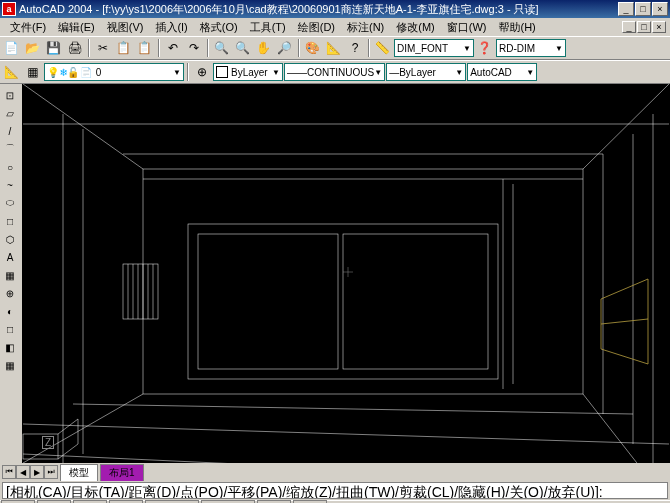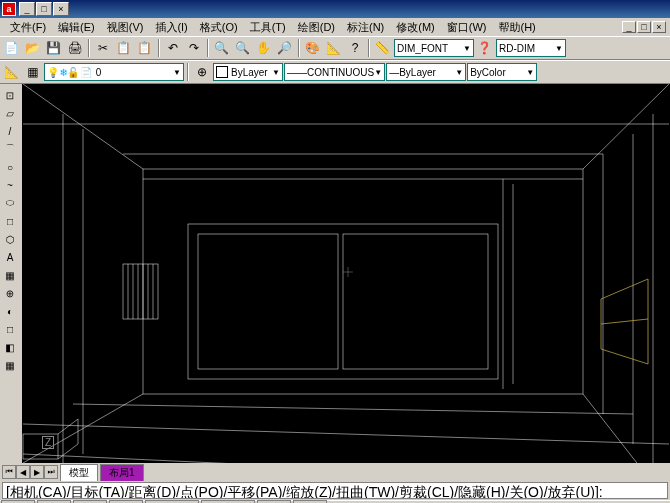--- a/index.html
+++ b/index.html
@@ -39,20 +39,21 @@
 .cmdline { height:17px; background:#fff; border:1px solid #808080; margin:1px 2px; font-size:14px; padding:1px 3px; color:#000; white-space:nowrap; overflow:hidden; }
 
 .statusbar { height:16px; background:#d4d0c8; border-top:1px solid #fff; display:flex; font-size:10px; align-items:center; }
 .statusbar .btn { padding:1px 6px; border:1px solid #808080; margin:0 1px; cursor:pointer; background:#d4d0c8; }
 </style>
 </head>
 <body>
 
 <div class="titlebar">
   <div class="appicon">a</div>
+  <div class="titletext">AutoCAD 2004 - [f:\yy\ys1\2006年\2006年10月\cad教程\20060901商连新天地A-1-李亚旗住宅.dwg:3 - 只读]</div>
   <div class="winbtns">
     <div class="winbtn">_</div>
     <div class="winbtn">□</div>
     <div class="winbtn">×</div>
   </div>
 </div>
 
 <div class="menubar">
   <span>文件(F)</span>
   <span>编辑(E)</span>
@@ -128,21 +129,21 @@
     <span>—— </span>
       <span>CONTINUOUS</span>
       <span class="arr">▼</span>
   </div>
   <div class="tdrop" style="min-width:80px">
     <span>— </span>
       <span>ByLayer</span>
       <span class="arr">▼</span>
   </div>
   <div class="tdrop" style="min-width:70px">
-    <span>ByColor</span>
+    <span>AutoCAD</span>
       <span class="arr">▼</span>
   </div>
 </div>
 
 <div class="workspace">
   <div class="lefttools">
     <div class="tbtn">⊡</div>
     <div class="tbtn">▱</div>
     <div class="tbtn">/</div>
     <div class="tbtn">⌒</div>

